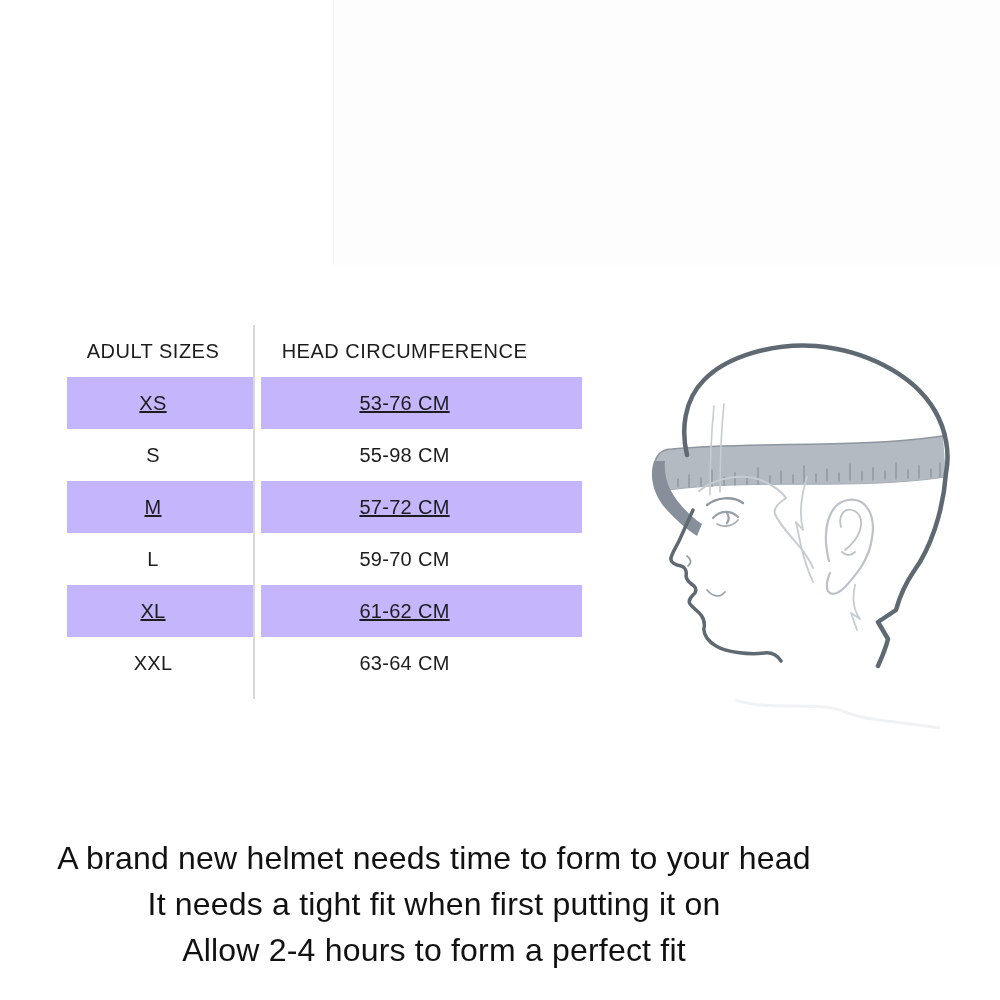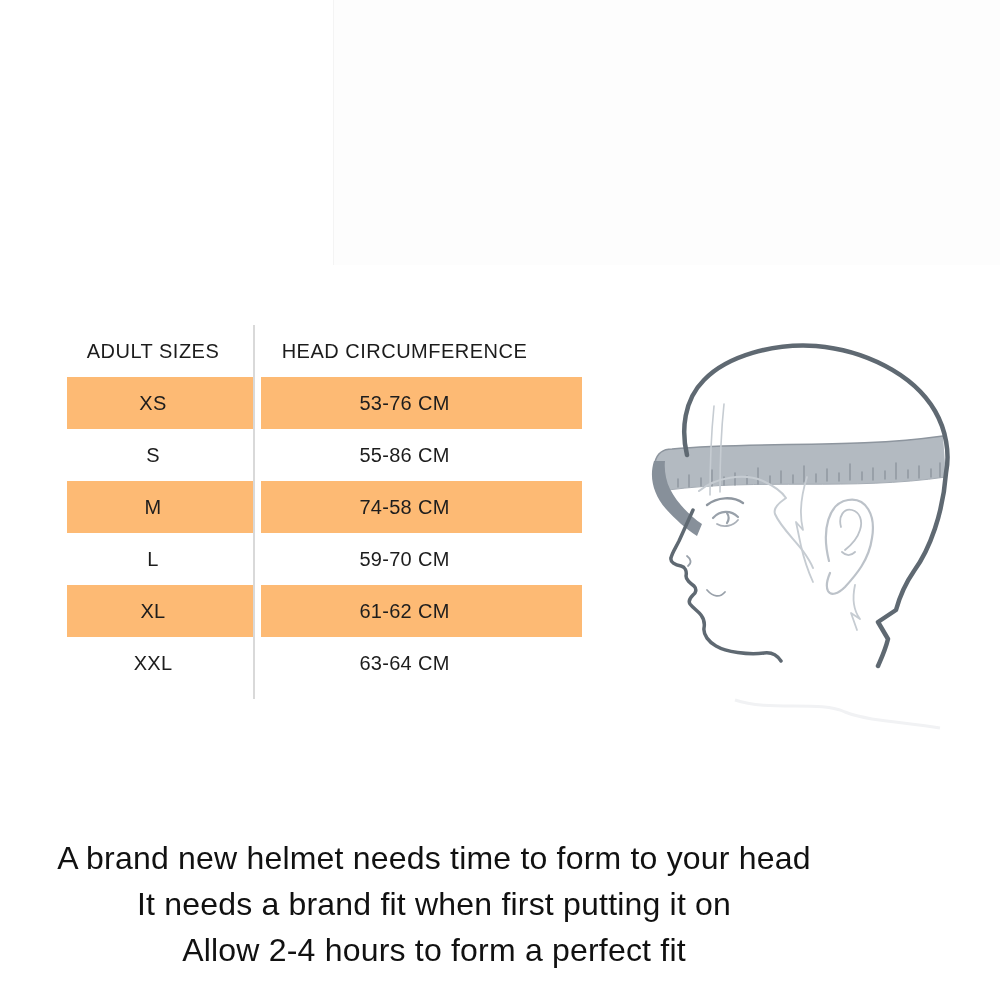--- a/index.html
+++ b/index.html
@@ -17,21 +17,21 @@
   .t-divider{
     position:absolute;left:186px;top:0;width:1.5px;height:374px;background:#d9d9d9;
   }
   .trow{display:flex;height:52px;}
   .cell{display:flex;align-items:center;justify-content:center;}
   .c1{width:186px;padding-right:14px;box-sizing:border-box;}
   .gap{width:8px;}
   .c2{width:321px;padding-right:34px;box-sizing:border-box;}
   .thead .cell{font-size:20px;letter-spacing:0.5px;color:#1c1c1c;}
   .tbody-row .cell{font-size:20px;letter-spacing:0.3px;color:#1d1d1d;}
-  .stripe .cell{background:#fdba74;}
+  .stripe .cell{background:#c4b5fd;text-decoration:underline;}
   
   .head-figure{position:absolute;left:630px;top:330px;width:350px;height:380px;}
   
   .ghost{position:absolute;left:0;top:0;width:1000px;height:1000px;pointer-events:none;}
   
   .footer-note{
     position:absolute;left:0;top:835px;width:868px;text-align:center;
     font-size:32px;line-height:46px;color:#111111;letter-spacing:0.2px;
   }
 </style>
@@ -52,26 +52,26 @@
     </div>
 
     <div class="trow tbody-row stripe">
       <div class="cell c1">XS</div>
       <div class="gap"></div>
       <div class="cell c2">53-76 CM</div>
     </div>
     <div class="trow tbody-row">
       <div class="cell c1">S</div>
       <div class="gap"></div>
-      <div class="cell c2">55-86 CM</div>
+      <div class="cell c2">55-98 CM</div>
     </div>
     <div class="trow tbody-row stripe">
       <div class="cell c1">M</div>
       <div class="gap"></div>
-      <div class="cell c2">74-58 CM</div>
+      <div class="cell c2">57-72 CM</div>
     </div>
     <div class="trow tbody-row">
       <div class="cell c1">L</div>
       <div class="gap"></div>
       <div class="cell c2">59-70 CM</div>
     </div>
     <div class="trow tbody-row stripe">
       <div class="cell c1">XL</div>
       <div class="gap"></div>
       <div class="cell c2">61-62 CM</div>
@@ -111,17 +111,17 @@
     <path d="M 687,556 C 691,559 692,563 688,566" stroke="#99a1aa" stroke-width="1.8"></path>
     <path d="M 707,590 C 713,597 720,598 725,592" stroke="#99a1aa" stroke-width="1.8"></path>
   </svg>
 
   <svg class="ghost" viewBox="0 0 1000 1000">
     <path d="M 735,700 C 770,712 820,700 845,712 C 870,722 910,722 940,728" fill="none" stroke="#f1f2f4" stroke-width="3"></path>
   </svg>
 
   <div class="footer-note">
     <div>A brand new helmet needs time to form to your head</div>
-    <div>It needs a brand fit when first putting it on</div>
+    <div>It needs a tight fit when first putting it on</div>
     <div>Allow 2-4 hours to form a perfect fit</div>
   </div>
 
 </div>
 
 </body></html>

